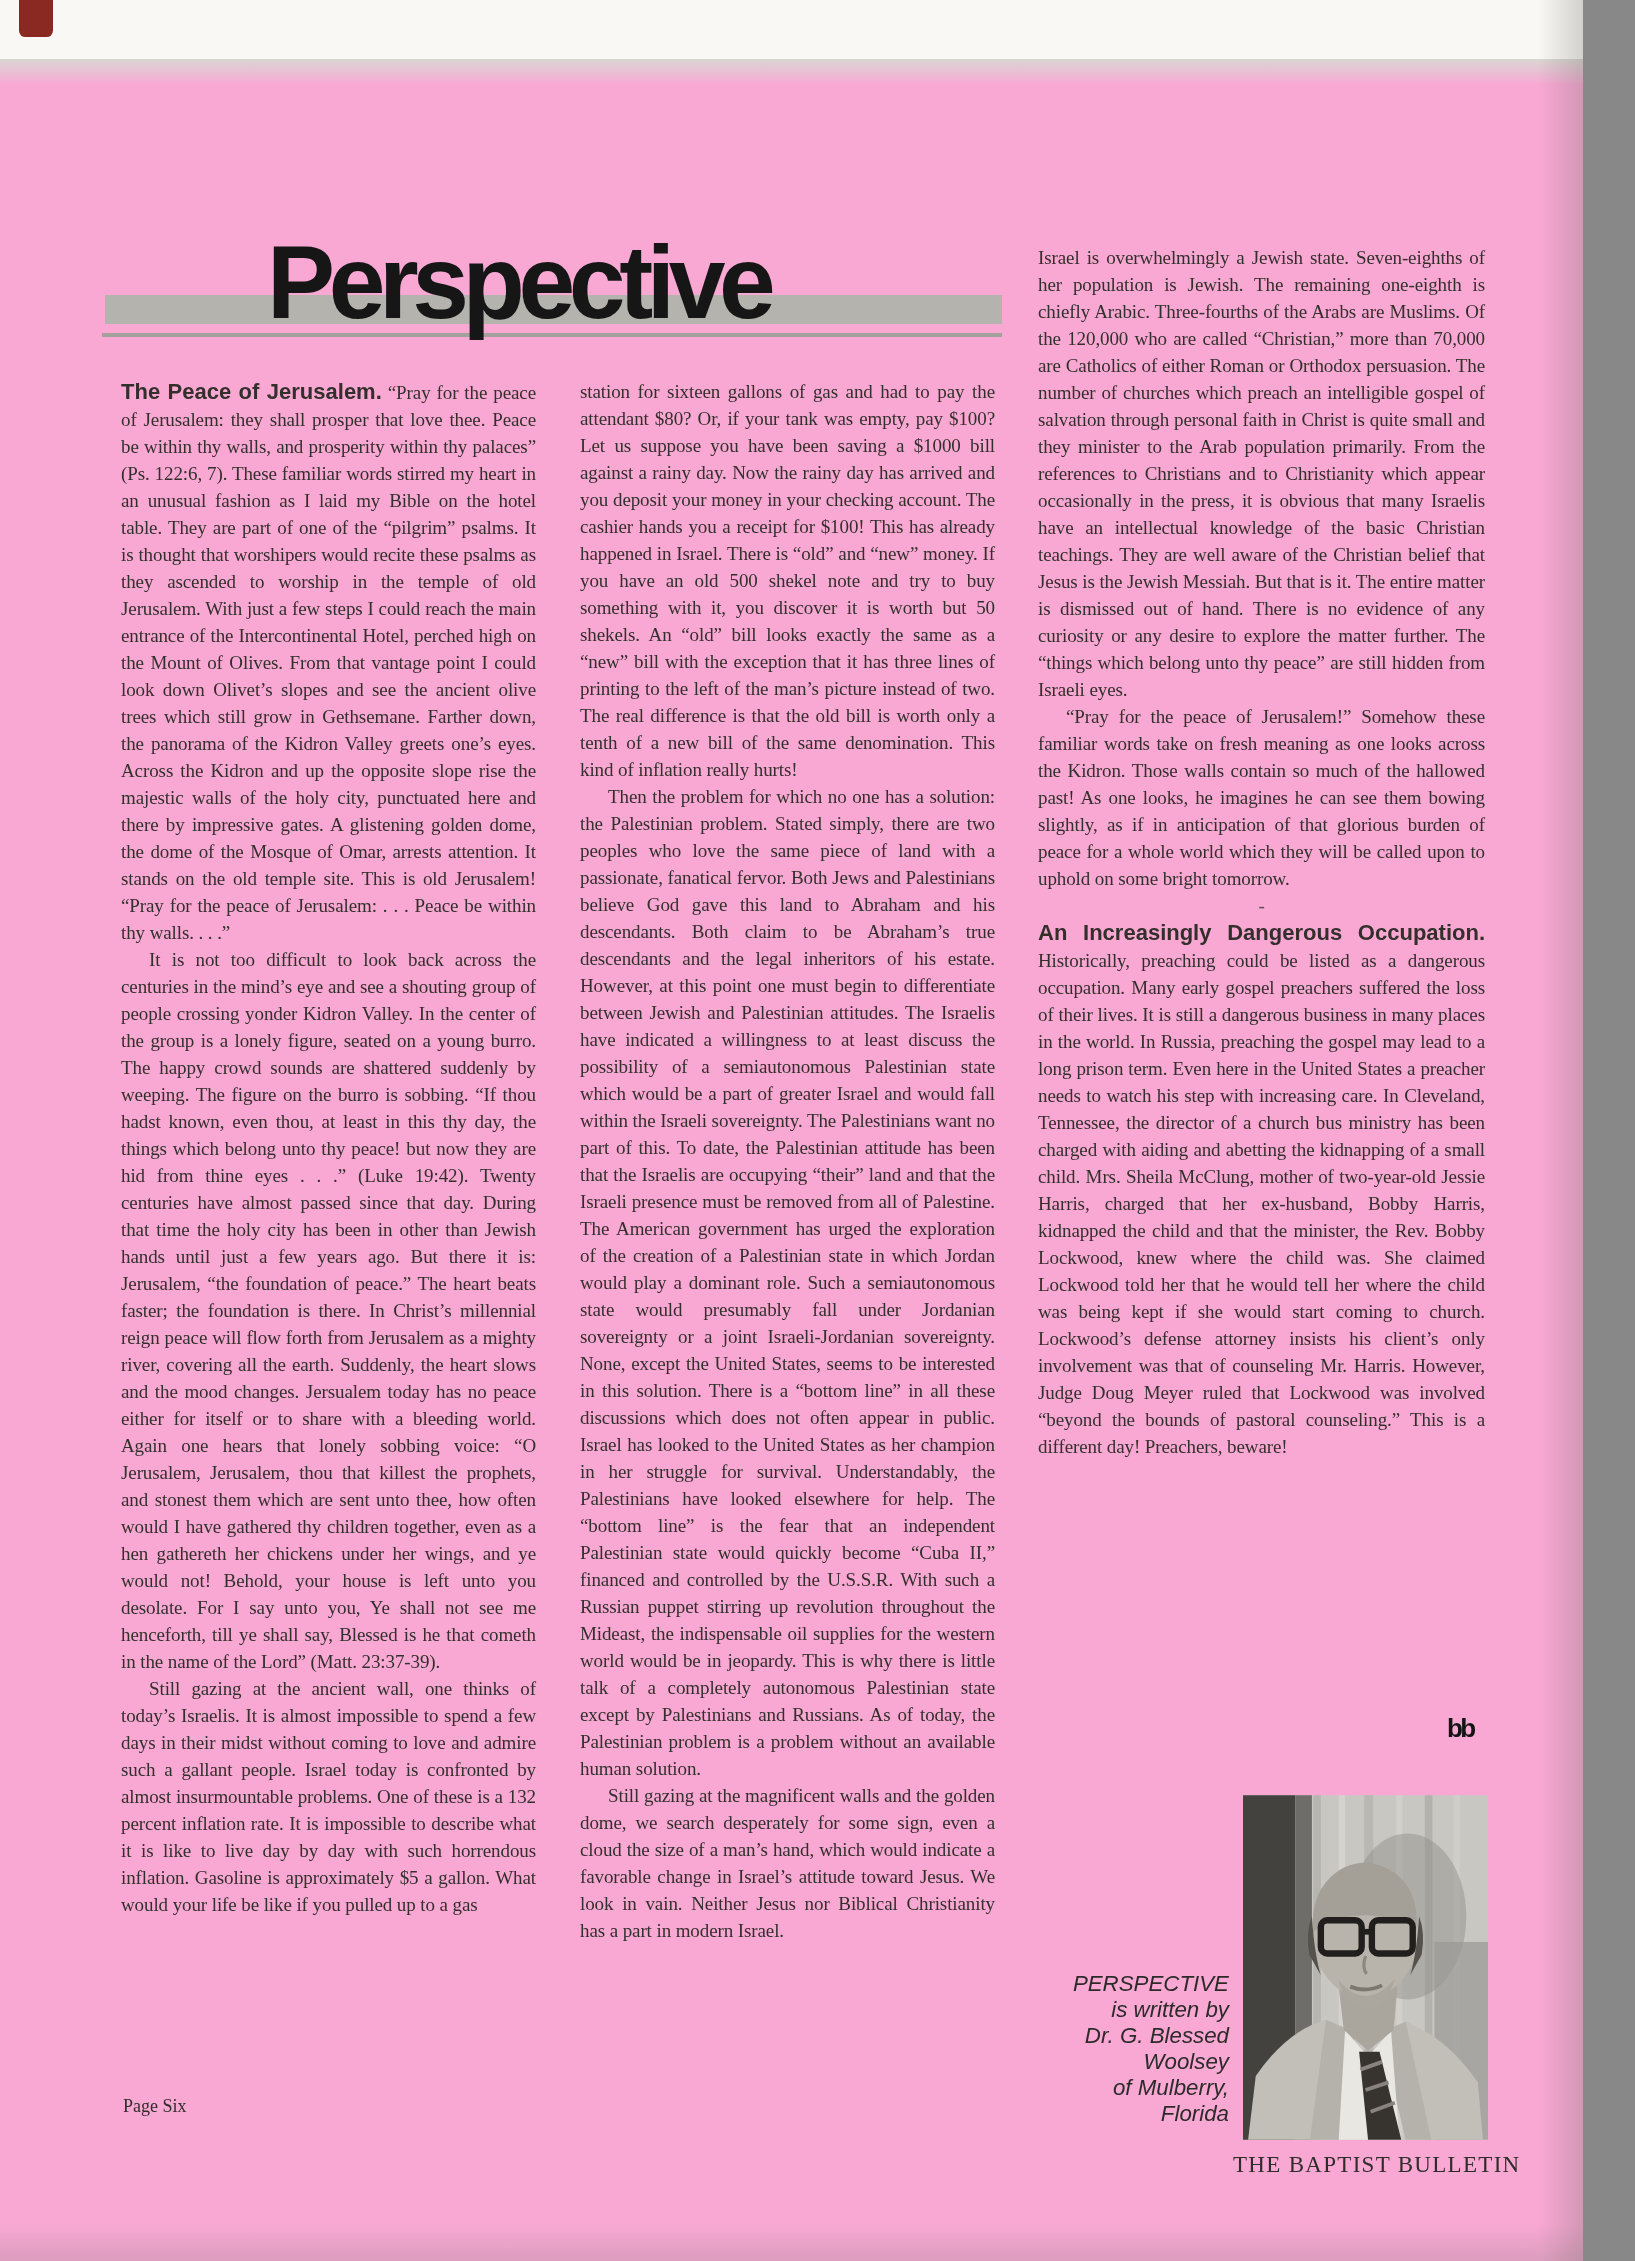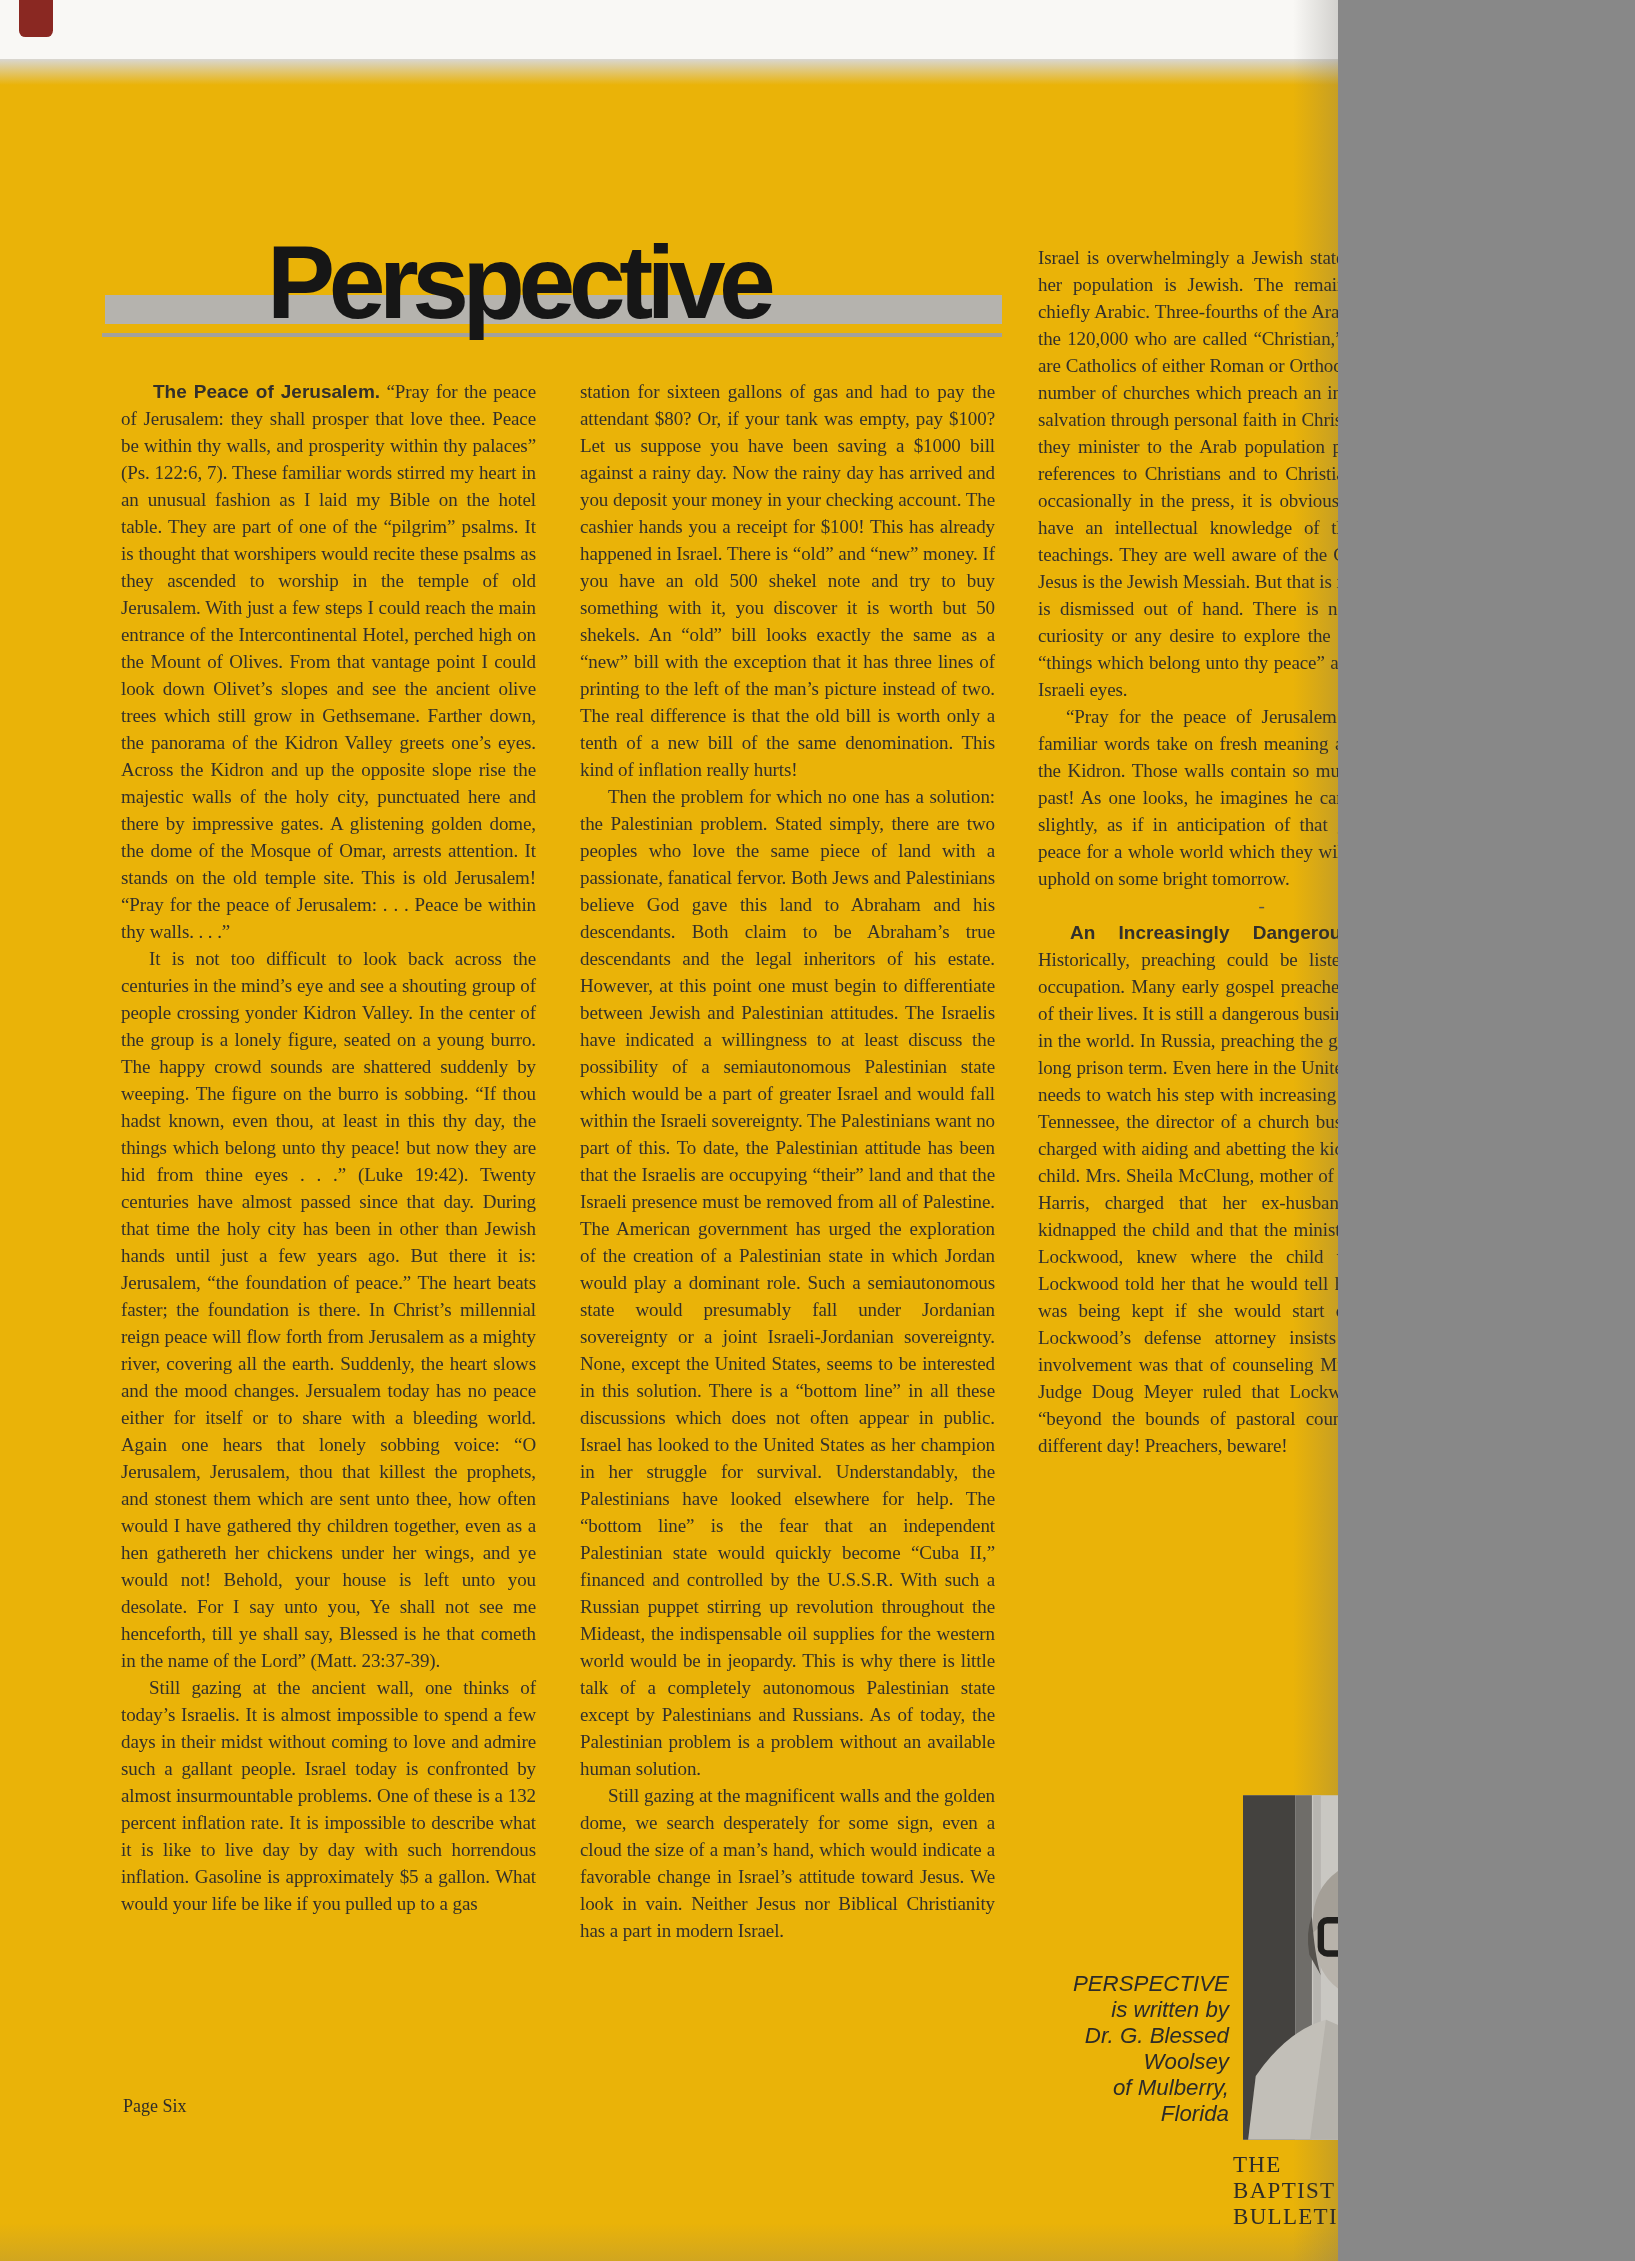--- a/index.html
+++ b/index.html
@@ -1,16 +1,16 @@
 <!DOCTYPE html>
 <html style="font-size:10.2px"><head>
 <meta charset="utf-8">
 <style>
   html,body{margin:0;padding:0;background:#888;}
-  .page{position:relative;width:1338px;height:2261px;background:#eab308;
+  .page{position:relative;width:1583px;height:2261px;background:#f9a8d4;
         font-family:"Liberation Serif", serif;color:#312f2b;overflow:hidden;}
   .top-band{position:absolute;left:0;top:0;width:100%;height:59px;background:#f9f8f5;}
   .top-shadow{position:absolute;left:0;top:59px;width:100%;height:25.5px;
         background:linear-gradient(#d9d7d2,rgba(217,215,210,0));}
   .red-mark{position:absolute;left:19px;top:0;width:34px;height:37px;background:#8a2822;border-radius:0 0 6.4px 6.4px;}
   .right-shade{position:absolute;right:0;top:0;width:45px;height:100%;
         background:linear-gradient(to left, rgba(110,108,104,.28), rgba(110,108,104,0));}
   .bottom-shade{position:absolute;left:0;bottom:0;width:100%;height:38px;
         background:linear-gradient(to top, rgba(120,118,114,.22), rgba(120,118,114,0));}
 
@@ -21,21 +21,21 @@
         font-size:102px;line-height:102px;letter-spacing:-6.4px;color:#161616;
         transform:scaleY(1.02);}
 
   .col{position:absolute;text-align:justify;font-size:19px;line-height:27px;
         letter-spacing:-0.1px;color:#33302c;}
   .col1{left:121px;top:378px;width:415px;}
   .col2{left:580px;top:378px;width:415px;}
   .col3{left:1038px;top:244px;width:447px;}
   .para{margin:0;}
   .indent{text-indent:28px;}
-  .runin{font-family:"Liberation Sans", sans-serif;font-weight:bold;font-size:19px;letter-spacing:0;margin-left:32px;}
+  .runin{font-family:"Liberation Sans", sans-serif;font-weight:bold;font-size:22px;letter-spacing:0;}
   .divider{text-align:center;line-height:27px;margin:0;color:#55534f;}
 
   .bb-logo{position:absolute;left:1447px;top:1713px;
         font-family:"Liberation Sans", sans-serif;font-weight:bold;
         font-size:26px;letter-spacing:-2.6px;color:#141414;}
 
   .photo{position:absolute;left:1243px;top:1795px;width:245px;height:345px;}
 
   .caption{position:absolute;left:983px;top:1971px;width:246px;text-align:right;
         font-family:"Liberation Sans", sans-serif;font-style:italic;

